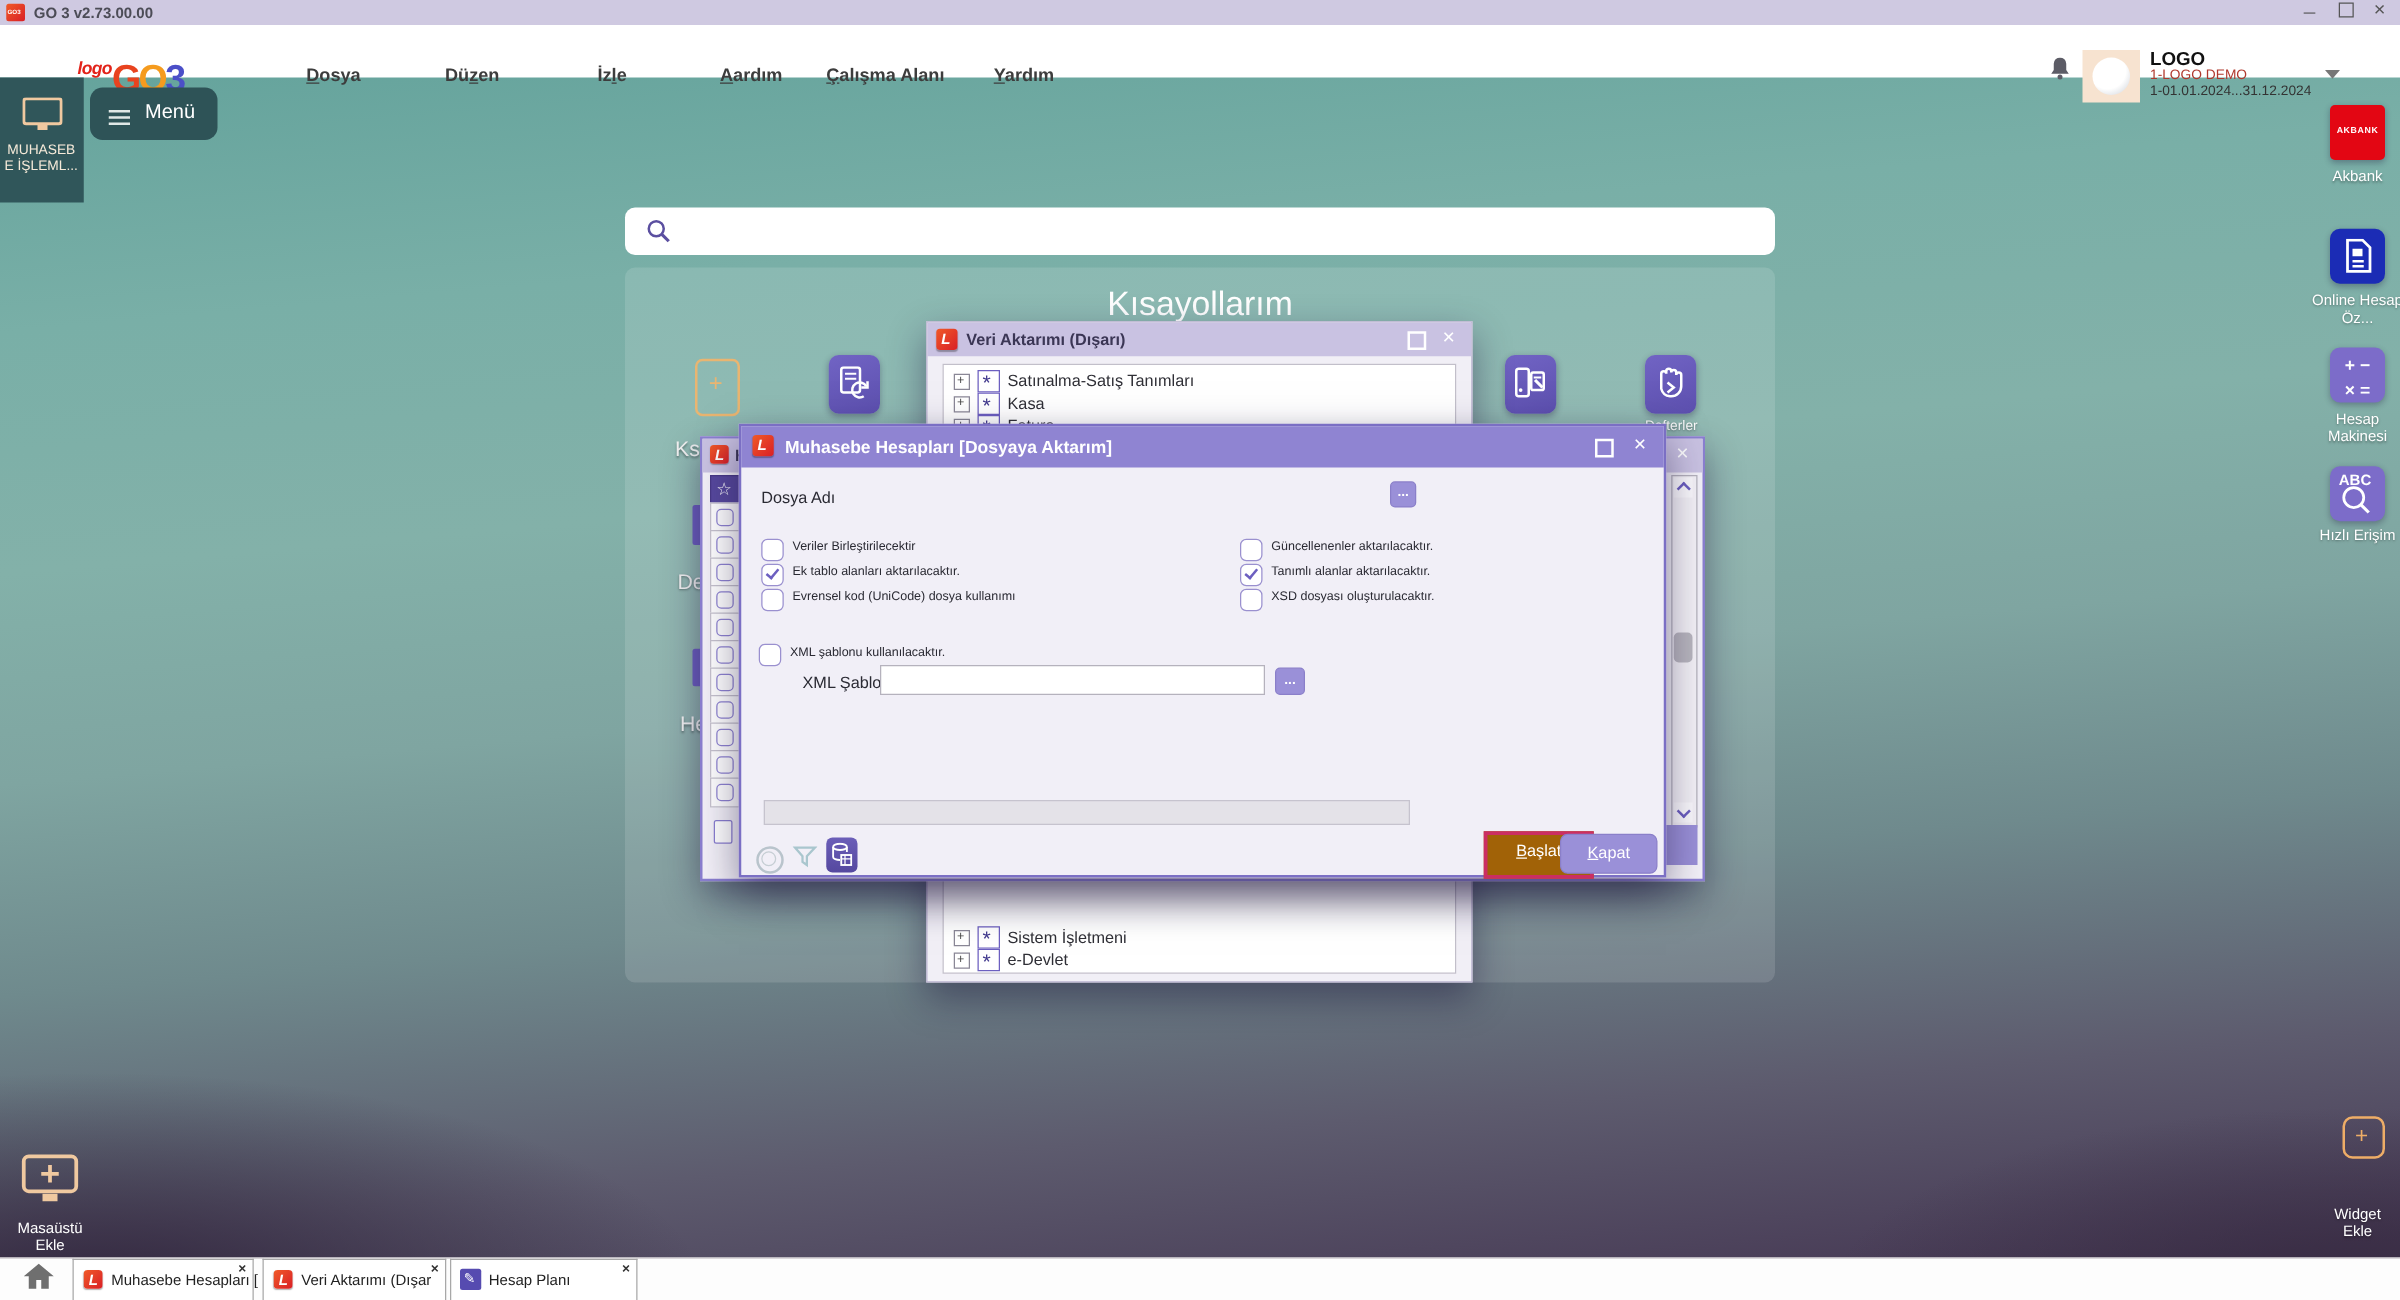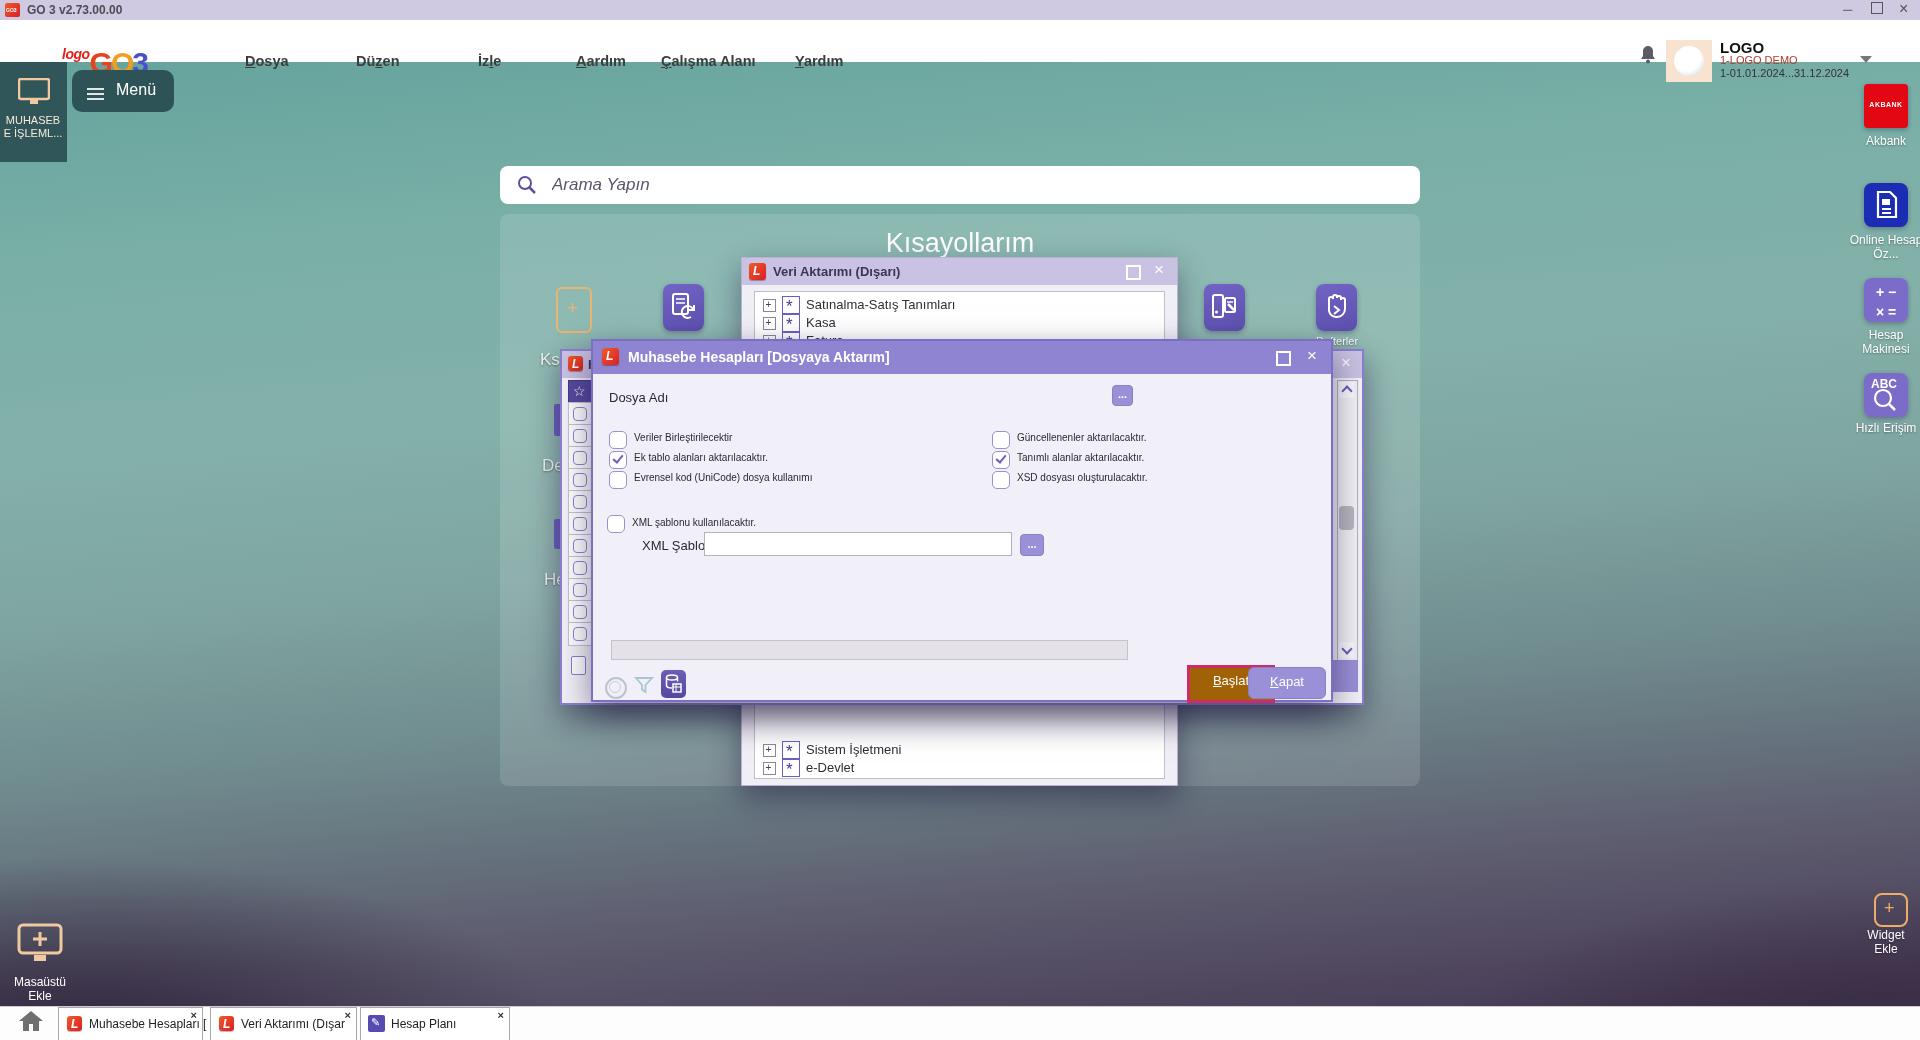--- a/index.html
+++ b/index.html
@@ -184,21 +184,20 @@
         <span></span>
       </div>
     <div class="mlabel">Menü</div>
   </div>
 
   <div id="searchbar" class="abs">
     <svg class="abs" style="left:17px;top:9px;" width="20" height="20" viewBox="0 0 20 20">
       <circle cx="8" cy="8" r="6" fill="none" stroke="#5b4fa0" stroke-width="2"></circle>
       <line x1="12.5" y1="12.5" x2="18" y2="18" stroke="#5b4fa0" stroke-width="2.5"></line>
     </svg>
-    <input type="text" placeholder="Arama Yapın" style="">
   </div>
 
   <div id="panel" class="abs"></div>
   <div id="heading" class="abs">Kısayollarım</div>
 
   <div id="addtile" class="abs"></div>
 
   <div class="ptile abs" style="left:663px;top:284px;">
     <svg class="tileicon" viewBox="0 0 25 28">
       <rect x="2" y="1" width="15" height="20" rx="2" fill="none" stroke="#fff" stroke-width="2"></rect>
@@ -402,21 +401,21 @@
   <div class="wtile abs" id="abctile" style="top:373px;">
     <span>ABC</span>
     <svg style="position:absolute;left:8px;top:14px;" width="26" height="26" viewBox="0 0 26 26">
       <circle cx="11" cy="11" r="8" fill="none" stroke="#fff" stroke-width="2.2"></circle>
       <line x1="16.5" y1="16.5" x2="23" y2="23" stroke="#fff" stroke-width="2.5"></line>
     </svg>
   </div>
   <div class="wlabel abs" style="top:421px;">Hızlı Erişim</div>
 
   <div id="widgetadd" class="abs"></div>
-  <div class="wlabel abs" style="left:1863px;width:46px;top:928px;">Widget Ekle</div>
+  <div class="wlabel abs" style="left:1863px;width:46px;top:964px;">Widget Ekle</div>
 
   <div id="masaustuekle" class="abs" style="left:6px;top:920px;width:68px;height:86px;">
     <svg style="position:absolute;left:10px;top:2px;" width="48" height="42" viewBox="0 0 48 42">
       <rect x="3" y="3" width="42" height="28" rx="4" fill="none" stroke="#f0c9a0" stroke-width="3"></rect>
       <line x1="24" y1="10" x2="24" y2="24" stroke="#f0c9a0" stroke-width="3"></line>
       <line x1="17" y1="17" x2="31" y2="17" stroke="#f0c9a0" stroke-width="3"></line>
       <rect x="18" y="33" width="12" height="6" fill="#f0c9a0"></rect>
     </svg>
     <div class="mlabel2">Masaüstü Ekle</div>
   </div>

